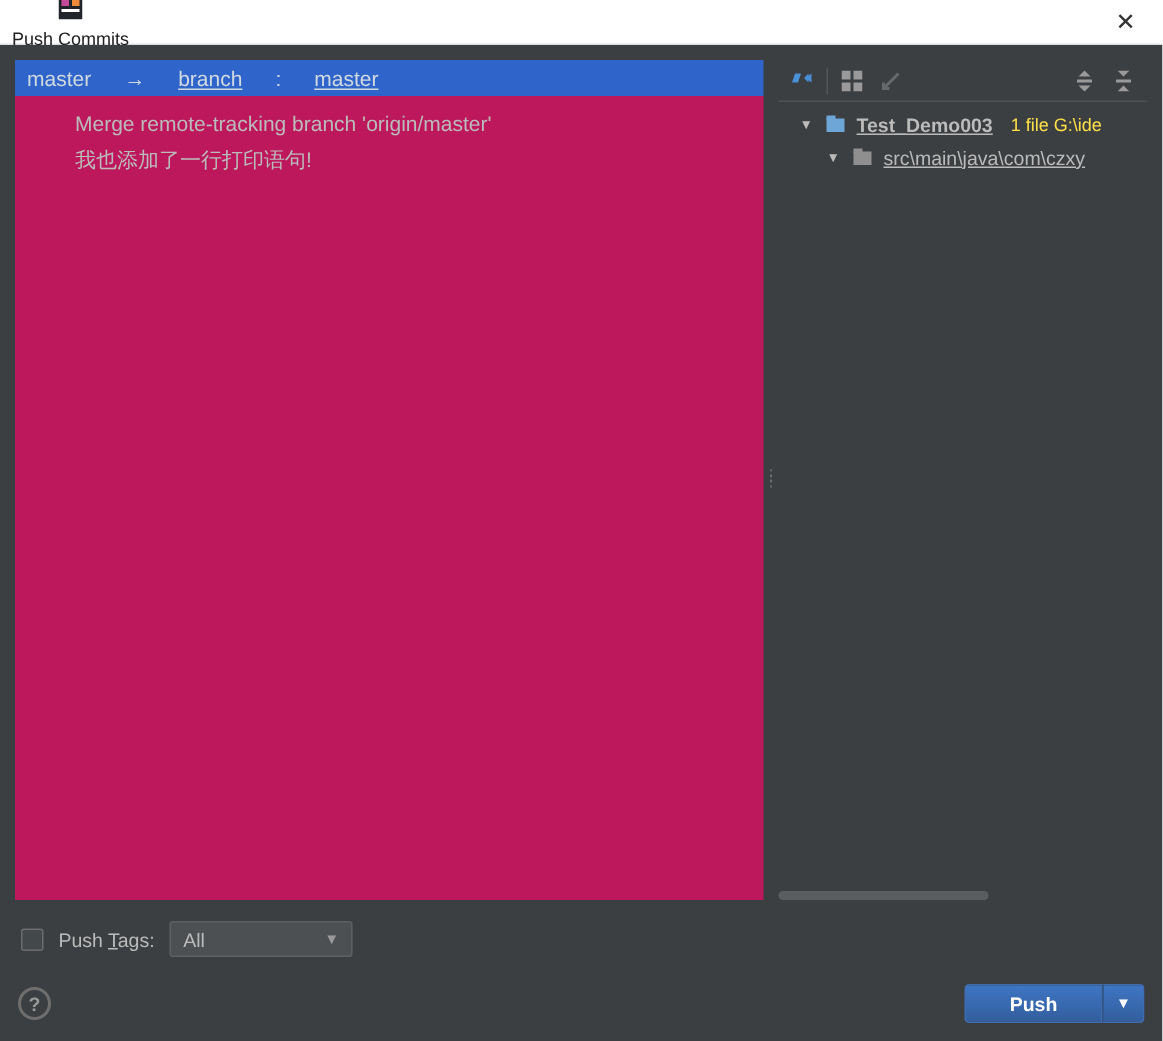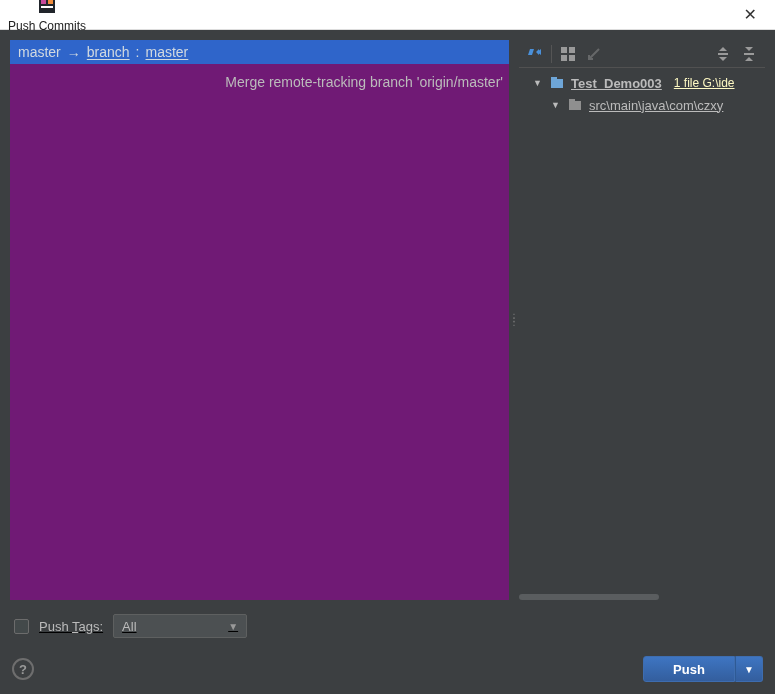--- a/index.html
+++ b/index.html
@@ -46,31 +46,30 @@
     flex-direction: column;
     min-height: 0;
   }
   .branch-line {
     background: #2f65ca;
     color: #d1d9e0;
     padding: 4px 8px;
     font-size: 14px;
     display: flex;
     align-items: center;
-    gap: 6px;
+    gap: 22px;
     flex-wrap: wrap;
   }
   .underline { text-decoration: underline; text-underline-offset: 2px; }
   .commit-list {
-    background: #701a75;
+    background: #be185d;
     color: #bbbbbb;
     padding: 6px 0 6px 34px;
     font-size: 14px;
     flex: 1;
-    text-align: right;
   }
   .commit-item { padding: 2px 6px; line-height: 20px; }
 
   .splitter {
     width: 10px;
     display: flex;
     align-items: center;
     justify-content: center;
     cursor: col-resize;
   }
@@ -113,47 +112,46 @@
     display: flex;
     align-items: center;
     gap: 6px;
     height: 22px;
     padding-left: 4px;
     white-space: nowrap;
   }
   .tree-arrow { width: 10px; color:#bbbbbb; font-size:9px; }
   .tree-icon { width:16px; display:flex;align-items:center;justify-content:center; }
   .tree-label { color:#bbbbbb;text-decoration:underline; }
-  .tree-meta { color:#fef9c3; margin-left: 6px; font-size: 12px; text-decoration: underline;}
+  .tree-meta { color:#fde047; margin-left: 6px; font-size: 12px;}
   .level-1 { padding-left: 14px; }
   .level-2 { padding-left: 32px; }
   .level-3 { padding-left: 50px; }
   .file-link { color:#5aa3e8; }
   .right-hscroll { height:6px; background:#3c3f41; position:relative; }
   .right-hscroll .thumb {
     position:absolute; left:0; top:0; height:6px; width:140px;
     background:#5a5d5f; border-radius:3px;
   }
 
   .bottom-bar {
     display:flex;
     align-items:center;
     gap:10px;
     padding: 14px 0 2px 4px;
-    text-decoration: underline;
   }
   .chk {
     width:15px;height:15px; border:1px solid #6c6c6c; background:#43494a; border-radius:2px;
     display:inline-block; vertical-align:middle;
   }
   .lbl { color:#bbbbbb; font-size:13px; }
   .mnemonic { text-decoration: underline; }
   .select {
     display:flex;align-items:center;justify-content:space-between;
-    width:134px;height:24px;
+    width:122px;height:24px;
     background:#4c5052;
     border:1px solid #5e6060;
     color:#bbbbbb;
     padding:0 8px;
     border-radius:2px;
   }
   .select-caret { color:#9a9a9a; font-size:10px; }
 
   .footer {
     display:flex;
@@ -226,20 +224,21 @@
     <div class="left-panel">
       <div class="branch-line">
         <span>master</span>
         <span>→</span>
         <span class="underline">branch</span>
         <span> : </span>
         <span class="underline">master</span>
       </div>
       <div class="commit-list">
         <div class="commit-item">Merge remote-tracking branch 'origin/master'</div>
+        <div class="commit-item">我也添加了一行打印语句!</div>
       </div>
     </div>
 
     <div class="splitter">
       <div class="splitter-dots">⋮<br>⋮</div>
     </div>
 
     <div class="right-panel">
       <div class="toolbar">
         <div class="tb-btn">

